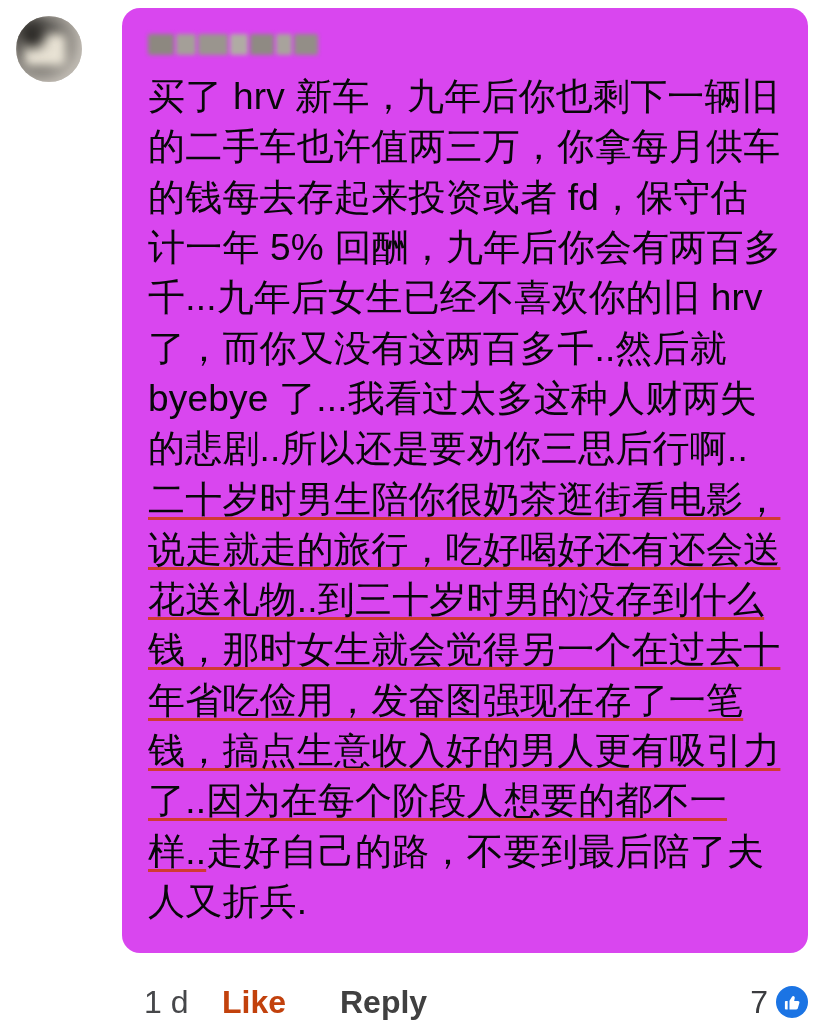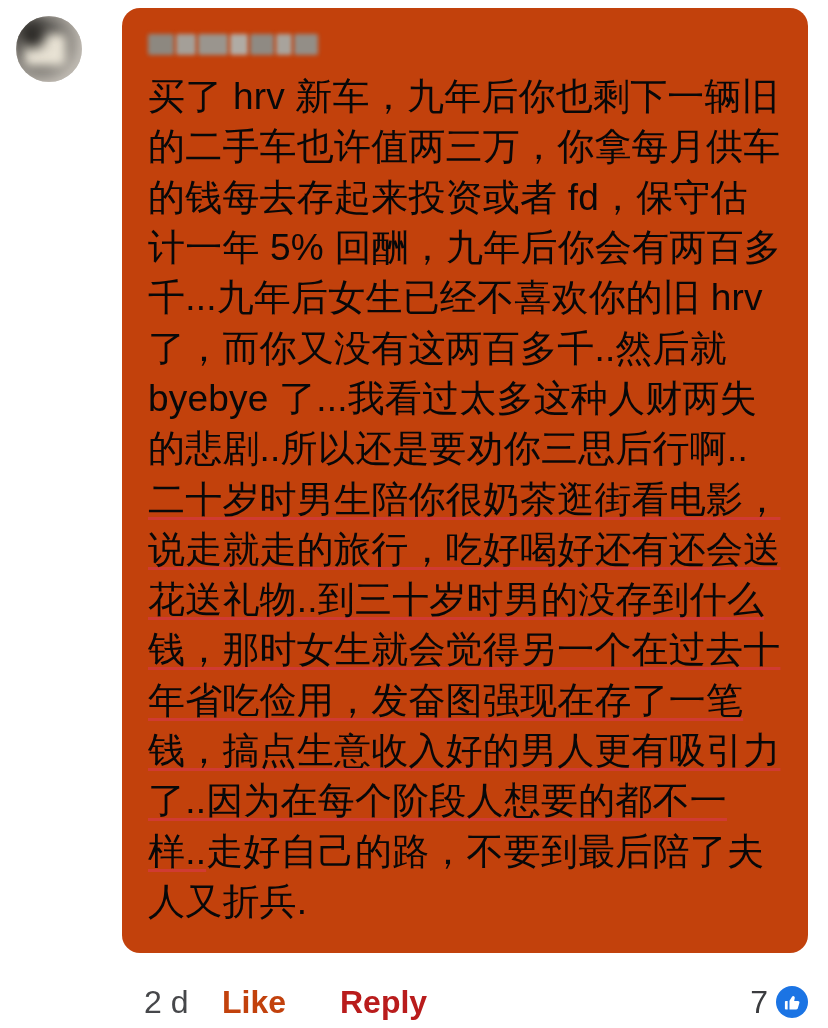--- a/index.html
+++ b/index.html
@@ -56,21 +56,21 @@
     filter: blur(6px);
     border-radius: 40%;
   }
 
   
   .bubble {
     position: absolute;
     left: 122px;
     top: 8px;
     width: 686px;
-    background: #c2410c;
+    background: #d946ef;
     border-radius: 18px;
     padding: 24px 26px 26px 26px;
     box-sizing: border-box;
   }
 
   .name-redacted {
     position: relative;
     width: 172px;
     height: 26px;
     margin-bottom: 14px;
@@ -128,21 +128,21 @@
   .act {
     position: absolute;
     top: 0;
     font-size: 32px;
     line-height: 40px;
     color: #3b3c3f;
     white-space: nowrap;
   }
   .act.time { left: 0px; color: #46474a; }
   .act.like { left: 78px; font-weight: bold; color: #c2410c; }
-  .act.reply { left: 196px; font-weight: bold; color: #b91c1c; }
+  .act.reply { left: 196px; font-weight: bold; color: #404040; }
 
   .reaction {
     position: absolute;
     right: 0px;
     top: 0px;
     display: flex;
     align-items: center;
     gap: 8px;
   }
   .reaction .count {
@@ -183,21 +183,21 @@
       <span class="seg s6"></span>
       <span class="seg s7"></span>
       <span class="label-hidden">███████</span>
     </div>
 
     <div class="comment-text"><span>买了 hrv 新车，九年后你也剩下一辆旧的二手车也许值两三万，你拿每月供车的钱每去存起来投资或者 fd，保守估计一年 5% 回酬，九年后你会有两百多千...九年后女生已经不喜欢你的旧 hrv 了，而你又没有这两百多千..然后就 byebye 了...我看过太多这种人财两失的悲剧..所以还是要劝你三思后行啊..</span><span class="u">二十岁时男生陪你很奶茶逛街看电影，说走就走的旅行，吃好喝好还有还会送花送礼物..到三十岁时男的没存到什么钱，那时女生就会觉得另一个在过去十年省吃俭用，发奋图强现在存了一笔钱，搞点生意收入好的男人更有吸引力了..因为在每个阶段人想要的都不一样..</span><span>走好自己的路，不要到最后陪了夫人又折兵.</span></div>
 
   </div>
 
   <div class="actions">
-    <div class="act time">2 d</div>
+    <div class="act time">1 d</div>
     <div class="act like">Like</div>
     <div class="act reply">Reply</div>
 
     <div class="reaction">
       <span class="count">7</span>
       <span class="thumb">
         <svg width="20" height="20" viewBox="0 0 24 24" aria-hidden="true">
           <path fill="#ffffff" d="M9 21h8.2c.9 0 1.6-.6 1.8-1.4l1.9-6.6c.3-1.1-.6-2.1-1.7-2.1h-4.6l.7-3.6c.2-1-.3-2-1.2-2.3-.8-.3-1.7 0-2.1.8L9 10.4V21zM4.5 10.8h2.3V21H4.5c-.6 0-1-.4-1-1v-8.2c0-.6.4-1 1-1z"></path>
         </svg>
       </span>

